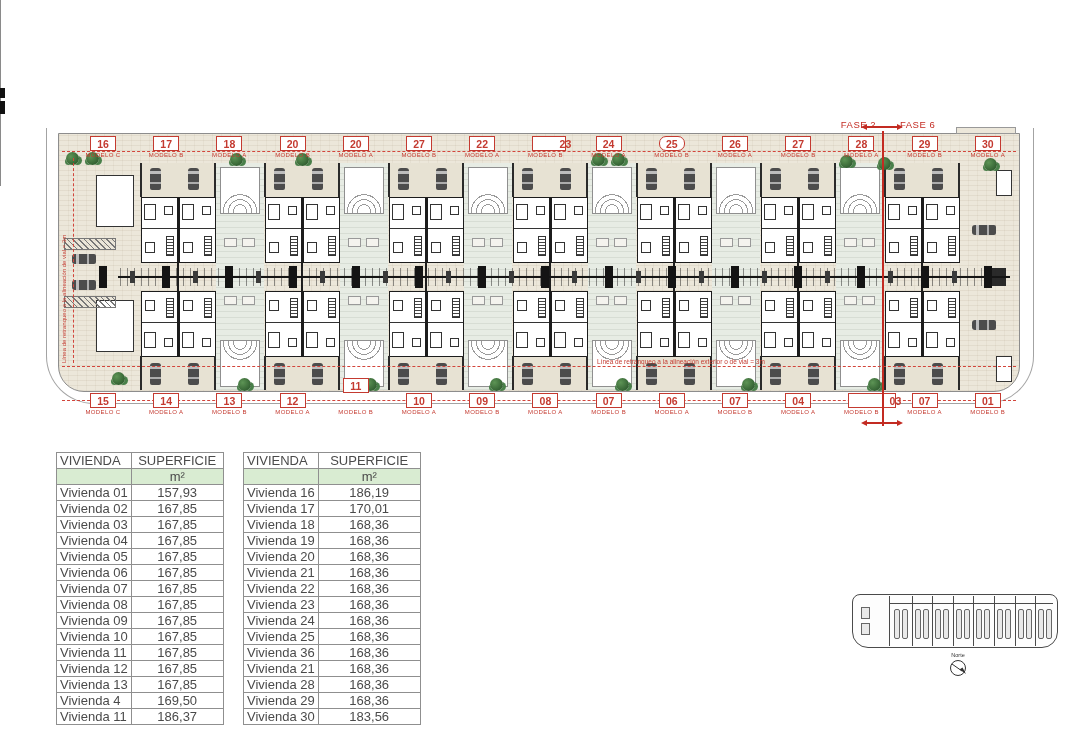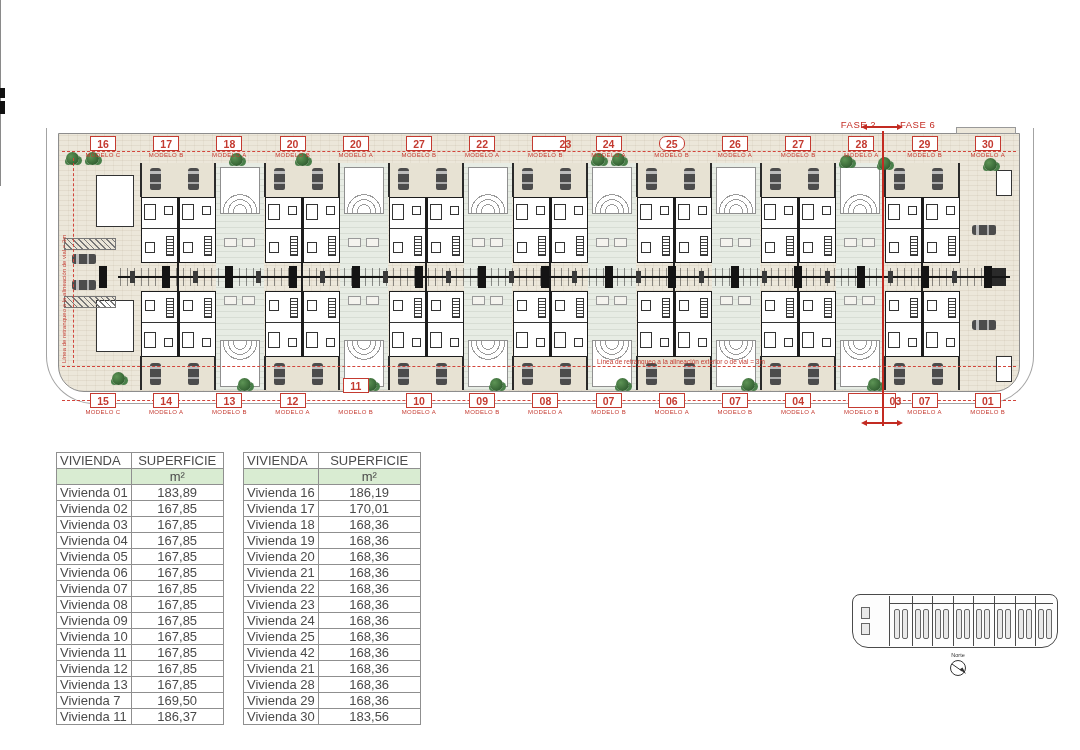--- a/index.html
+++ b/index.html
@@ -558,21 +558,21 @@
             <tr>
      <th>VIVIENDA</th>
      <th class="c">SUPERFICIE</th>
             </tr>
             <tr>
               <td class="green"></td>
      <td class="green c">m²</td>
             </tr>
             <tr>
       <td>Vivienda 01</td>
-      <td class="c">183,89</td>
+      <td class="c">157,93</td>
             </tr>
             <tr>
       <td>Vivienda 02</td>
       <td class="c">167,85</td>
             </tr>
             <tr>
       <td>Vivienda 03</td>
       <td class="c">167,85</td>
             </tr>
             <tr>
@@ -609,21 +609,21 @@
             </tr>
             <tr>
       <td>Vivienda 12</td>
       <td class="c">167,85</td>
             </tr>
             <tr>
       <td>Vivienda 13</td>
       <td class="c">167,85</td>
             </tr>
             <tr>
-      <td>Vivienda 7</td>
+      <td>Vivienda 4</td>
       <td class="c">169,50</td>
             </tr>
             <tr>
       <td>Vivienda 11</td>
       <td class="c">186,37</td>
             </tr>
           </tbody>
         </table>
       </div>
       <div class="abs" style="left:243px;top:452px;">
@@ -675,21 +675,21 @@
             </tr>
             <tr>
       <td>Vivienda 24</td>
       <td class="c">168,36</td>
             </tr>
             <tr>
       <td>Vivienda 25</td>
       <td class="c">168,36</td>
             </tr>
             <tr>
-      <td>Vivienda 42</td>
+      <td>Vivienda 36</td>
       <td class="c">168,36</td>
             </tr>
             <tr>
       <td>Vivienda 21</td>
       <td class="c">168,36</td>
             </tr>
             <tr>
       <td>Vivienda 28</td>
       <td class="c">168,36</td>
             </tr>

